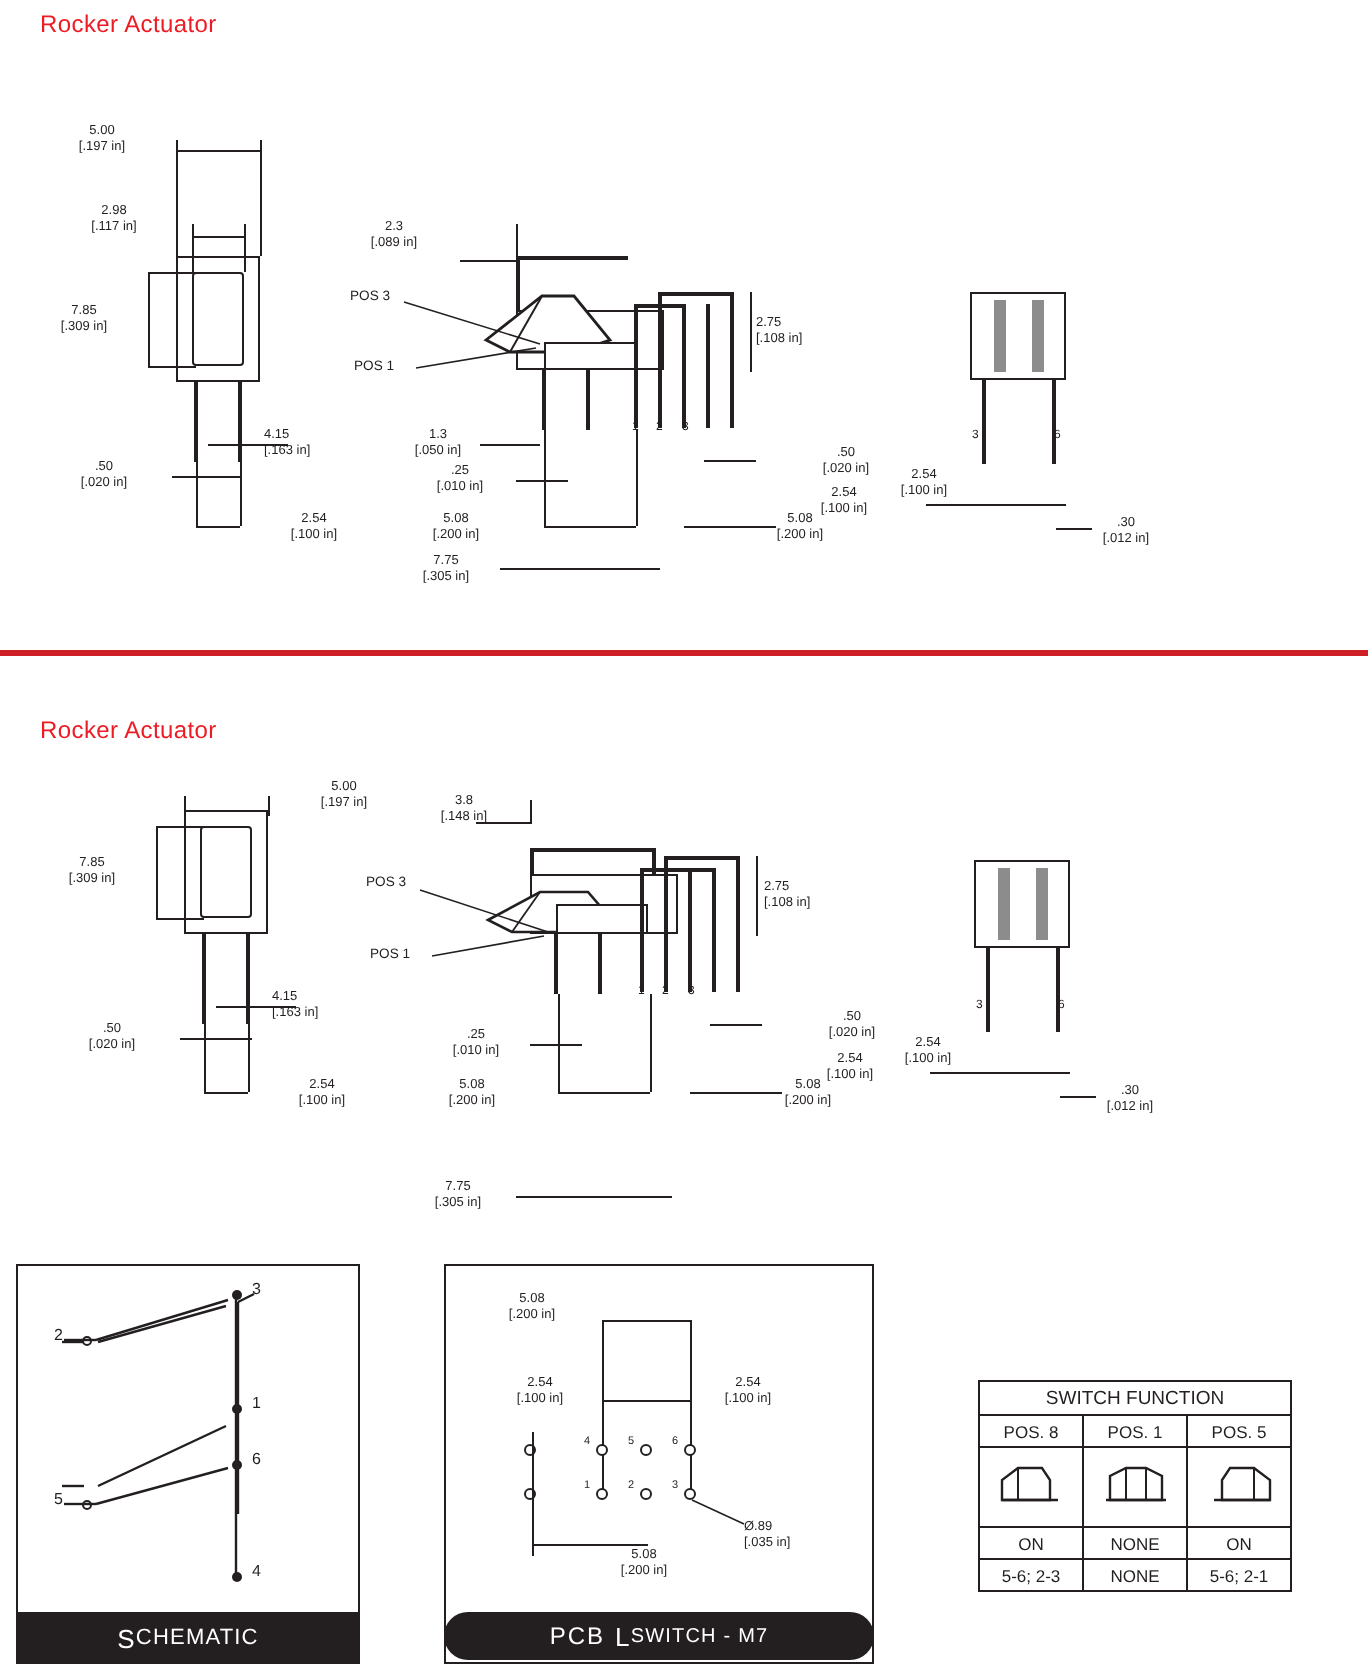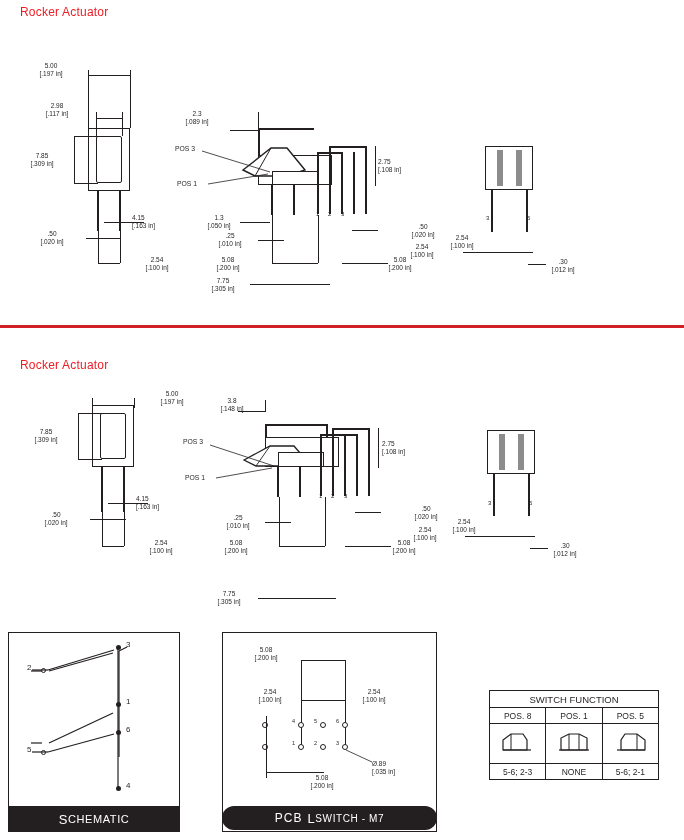--- a/index.html
+++ b/index.html
@@ -458,21 +458,21 @@
     <line x1="2" y1="2" x2="28" y2="14" stroke="#231f20" stroke-width="0.8"></line>
   </svg>
 
   <div class="panel-caption" style="left:222px; top:806px; width:215px; height:24px;border-radius:12px;">
     <span style="font-size:12px; letter-spacing:1px;">PCB</span>
     <span style="width:5px;"></span>
     <span style="font-size:13px;">L</span>
       <span style="font-size:10px;">SWITCH - M7</span>
   </div>
 
-  <table class="sf-table" style="left:489px; top:690px; width:170px;">
+  <table class="sf-table" style="left:489px; top:690px; width:157px;">
     <tbody>
         <tr>
       <th class="sf-head" colspan="3">SWITCH FUNCTION</th>
     </tr>
     <tr>
       <td class="sf-pos" style="width:62px;">POS. 8</td>
       <td class="sf-pos" style="width:62px;">POS. 1</td>
       <td class="sf-pos" style="width:62px;">POS. 5</td>
     </tr>
     <tr>
@@ -493,20 +493,25 @@
       </td>
       <td class="sf-icon">
         <svg width="42" height="30">
           <polygon points="12,22 12,12 16,6 28,6 36,12 36,22" fill="#ffffff" stroke="#231f20" stroke-width="1.2"></polygon>
           <line x1="28" y1="6" x2="28" y2="22" stroke="#231f20" stroke-width="1"></line>
           <line x1="8" y1="22" x2="36" y2="22" stroke="#231f20" stroke-width="1.2"></line>
         </svg>
       </td>
     </tr>
     <tr>
+      <td class="sf-state">ON</td>
+      <td class="sf-state">NONE</td>
+      <td class="sf-state">ON</td>
+    </tr>
+    <tr>
       <td class="sf-conn">5-6; 2-3</td>
       <td class="sf-conn">NONE</td>
       <td class="sf-conn">5-6; 2-1</td>
     </tr>
   </tbody>
     </table>
 
 </div>
 
 </body></html>

